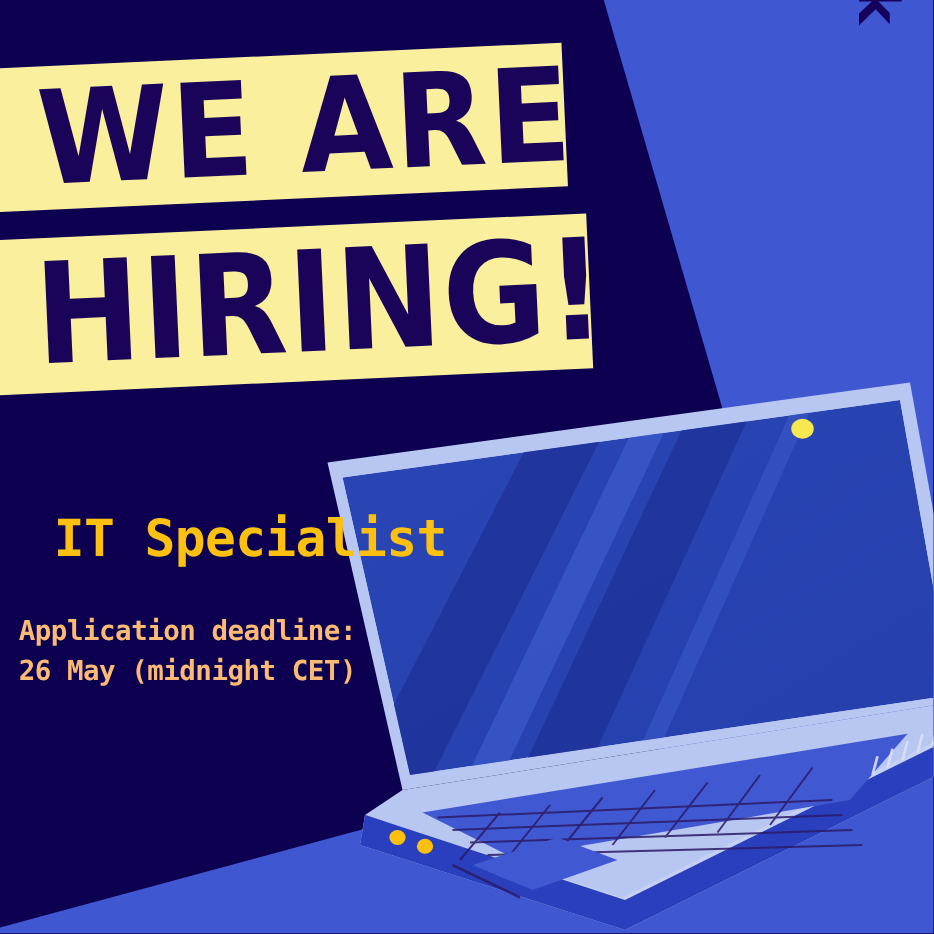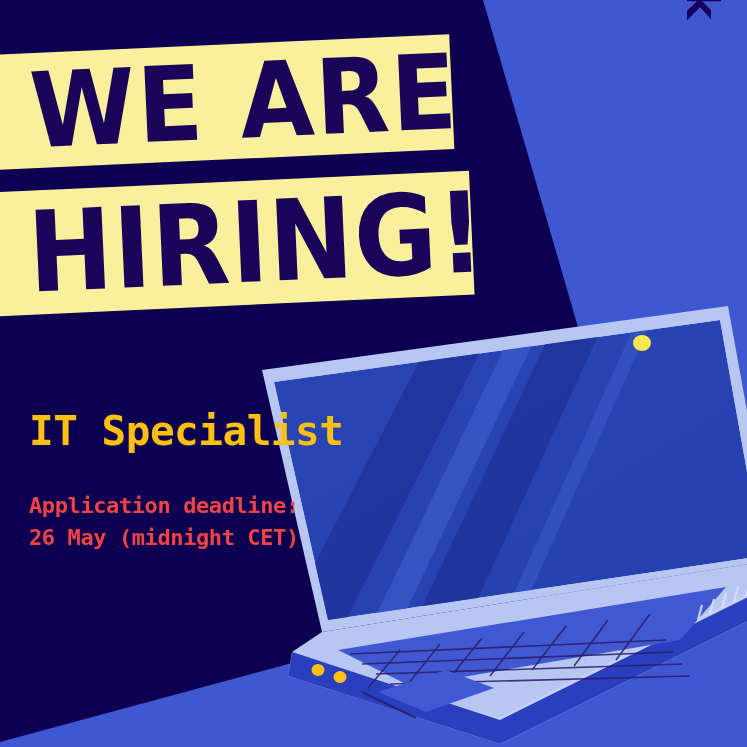--- a/index.html
+++ b/index.html
@@ -106,34 +106,34 @@
   #banner-hiring span {
     font-size: 112px;
     letter-spacing: 1px;
     transform: scaleX(1.0);
     transform-origin: left center;
   }
 
   
   .role-title {
     position: absolute;
-    left: 29px;
+    left: 43px;
     top: 407px;
     color: #fcc010;
     font-family: "DejaVu Sans Mono", "Liberation Mono", monospace;
     font-size: 41px;
     font-weight: 700;
     letter-spacing: -0.5px;
     white-space: nowrap;
   }
   .deadline {
     position: absolute;
-    left: 29px;
+    left: 15px;
     top: 490px;
-    color: #ef4444;
+    color: #fdba74;
     font-family: "DejaVu Sans Mono", "Liberation Mono", monospace;
     font-size: 22px;
     font-weight: 700;
     line-height: 32px;
     letter-spacing: -0.4px;
     white-space: nowrap;
   }
   .deadline div { display: block; }
 
   

